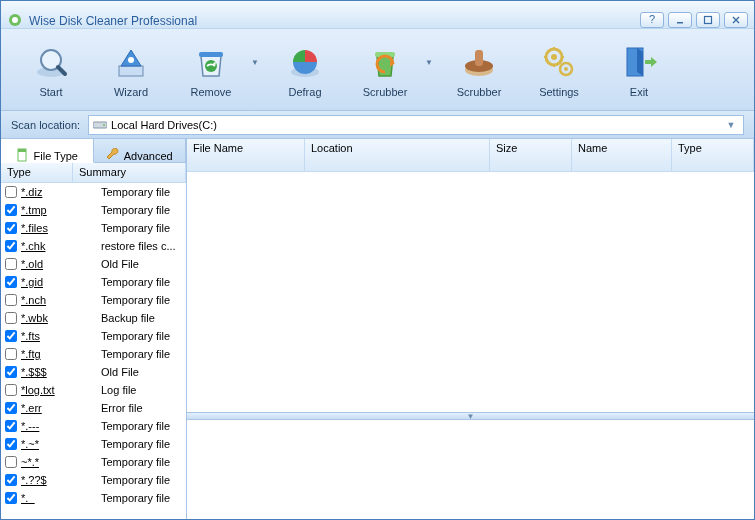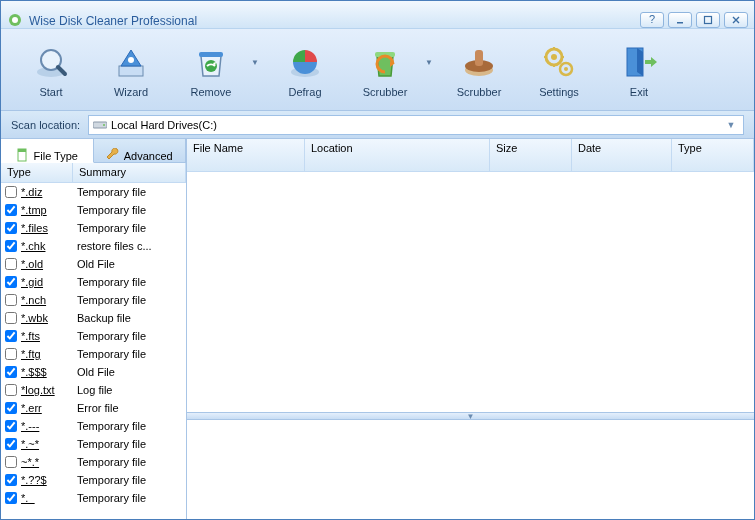--- a/index.html
+++ b/index.html
@@ -30,21 +30,21 @@
 .tab.active { background: #fff; border-bottom: 1px solid #fff; margin-bottom: -1px; }
 .tab .tab-icon { width: 14px; height: 14px; }
 .left-header { height: 20px; display: flex; background: linear-gradient(to bottom, #f0f7fe, #d8e9f8); border-bottom: 1px solid #c3daf2; }
 .left-header .col { padding: 3px 6px; border-right: 1px solid #c3daf2; }
 .left-header .col.type { width: 72px; }
 .left-header .col.summary { flex: 1; }
 .type-list { flex: 1; overflow-y: auto; overflow-x: hidden; }
 .type-row { height: 18px; display: flex; align-items: center; padding: 0 4px; gap: 4px; }
 .type-row input[type=checkbox] { width: 12px; height: 12px; }
 .type-row .type-val { width: 52px; overflow: hidden; white-space: nowrap; text-decoration: underline; }
-.type-row .summary-val { flex: 1; overflow: hidden; white-space: nowrap; text-overflow: ellipsis; }
+.type-row .summary-val { flex: 1; overflow: hidden; white-space: nowrap; text-overflow: ellipsis; margin-left: 24px; }
 .right-panel { flex: 1; display: flex; flex-direction: column; background: #fff; }
 .right-header { height: 33px; display: flex; background: linear-gradient(to bottom, #f0f7fe, #d8e9f8); border-bottom: 1px solid #c3daf2; }
 .right-header .col { padding: 3px 6px; border-right: 1px solid #c3daf2; }
 .right-header .col.fn { width: 118px; }
 .right-header .col.loc { width: 185px; }
 .right-header .col.size { width: 82px; }
 .right-header .col.date { width: 100px; }
 .right-header .col.type { flex: 1; }
 .right-body { flex: 1; position: relative; }
 .splitter-bar { position: absolute; left: 0; right: 0; top: 240px; height: 8px; background: linear-gradient(to bottom, #e4effc, #c8ddf4); border-top: 1px solid #a8c5e6; border-bottom: 1px solid #a8c5e6; display: flex; align-items: center; justify-content: center; cursor: row-resize; }
@@ -316,21 +316,21 @@
             <span class="summary-val">Temporary file</span>
           </div>
         </div>
     </div>
 
     <div class="right-panel">
       <div class="right-header">
         <div class="col fn">File Name</div>
         <div class="col loc">Location</div>
         <div class="col size">Size</div>
-        <div class="col date">Date</div>
+        <div class="col date">Name</div>
         <div class="col type">Type</div>
       </div>
       <div class="right-body">
         <div class="splitter-bar">
           <span class="grip">▼</span>
         </div>
       </div>
     </div>
   </div>
 </div>

